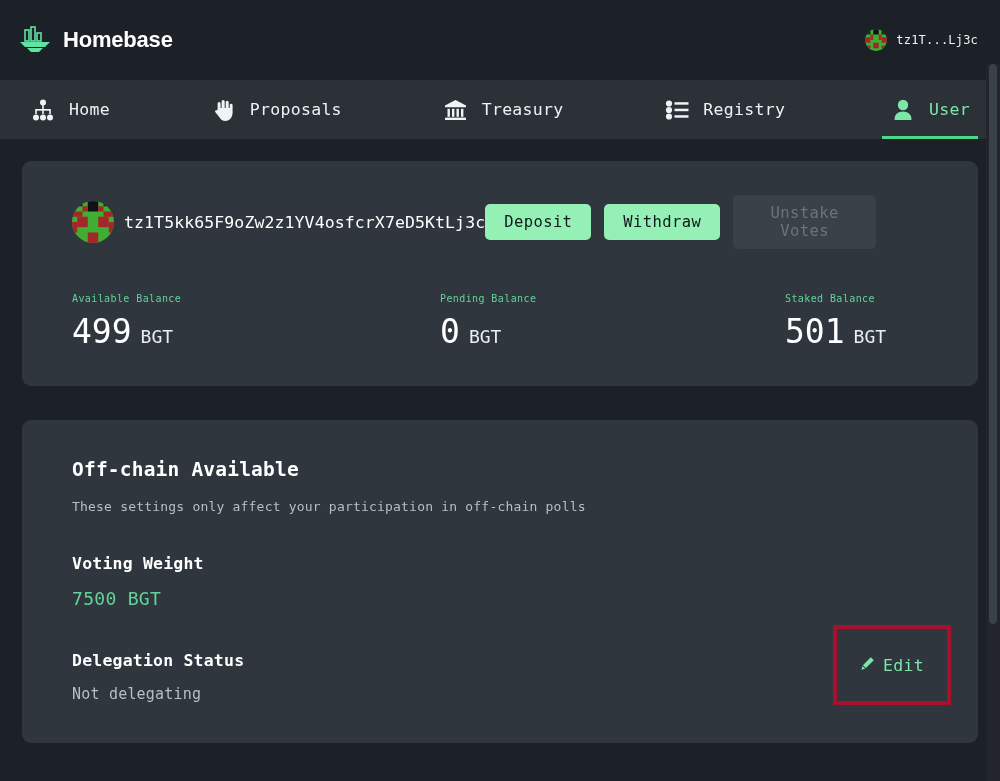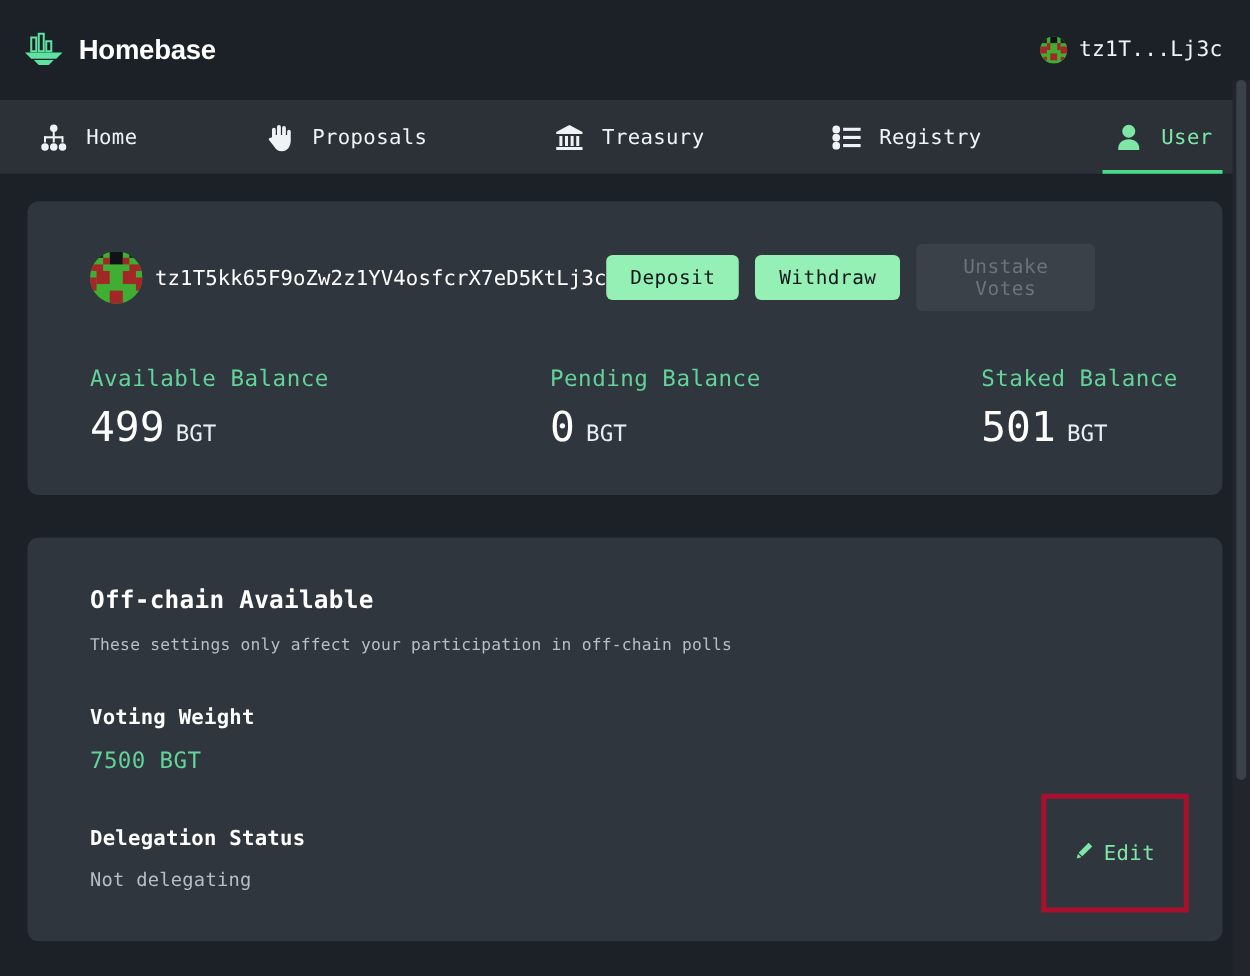--- a/index.html
+++ b/index.html
@@ -40,21 +40,21 @@
     letter-spacing: -0.2px;
   }
   .topbar-right {
     margin-left: auto;
     display: flex;
     align-items: center;
     gap: 9px;
   }
   .wallet-addr {
     color: #f0f3f6;
-    font-size: 17px;
+    font-size: 12px;
     letter-spacing: 0.2px;
   }
 
   
   .identicon {
     border-radius: 50%;
     overflow: hidden;
     flex: none;
     display: block;
   }
@@ -154,21 +154,21 @@
   }
 
   .balances {
     display: flex;
   }
   .bal { flex: 0 0 auto; }
   .bal-1 { width: 368px; }
   .bal-2 { width: 345px; }
   .bal-label {
     color: #62d399;
-    font-size: 18px;
+    font-size: 10px;
     margin-bottom: 11px;
     letter-spacing: 0.4px;
   }
   .bal-value {
     color: #ffffff;
     font-size: 33px;
     font-weight: 300;
     line-height: 1;
     display: flex;
     align-items: baseline;
@@ -216,21 +216,21 @@
     font-size: 15px;
     letter-spacing: 0.2px;
   }
 
   
   .edit-wrap {
     position: absolute;
     right: 27px;
     top: 205px;
     width: 118px;
-    height: 95px;
+    height: 80px;
     border: 4px solid #a8102e;
     display: flex;
     align-items: center;
     justify-content: center;
   }
   .btn-edit {
     background: transparent;
     border: none;
     color: #7ee7a8;
     font-family: "DejaVu Sans Mono", "Liberation Mono", monospace;

